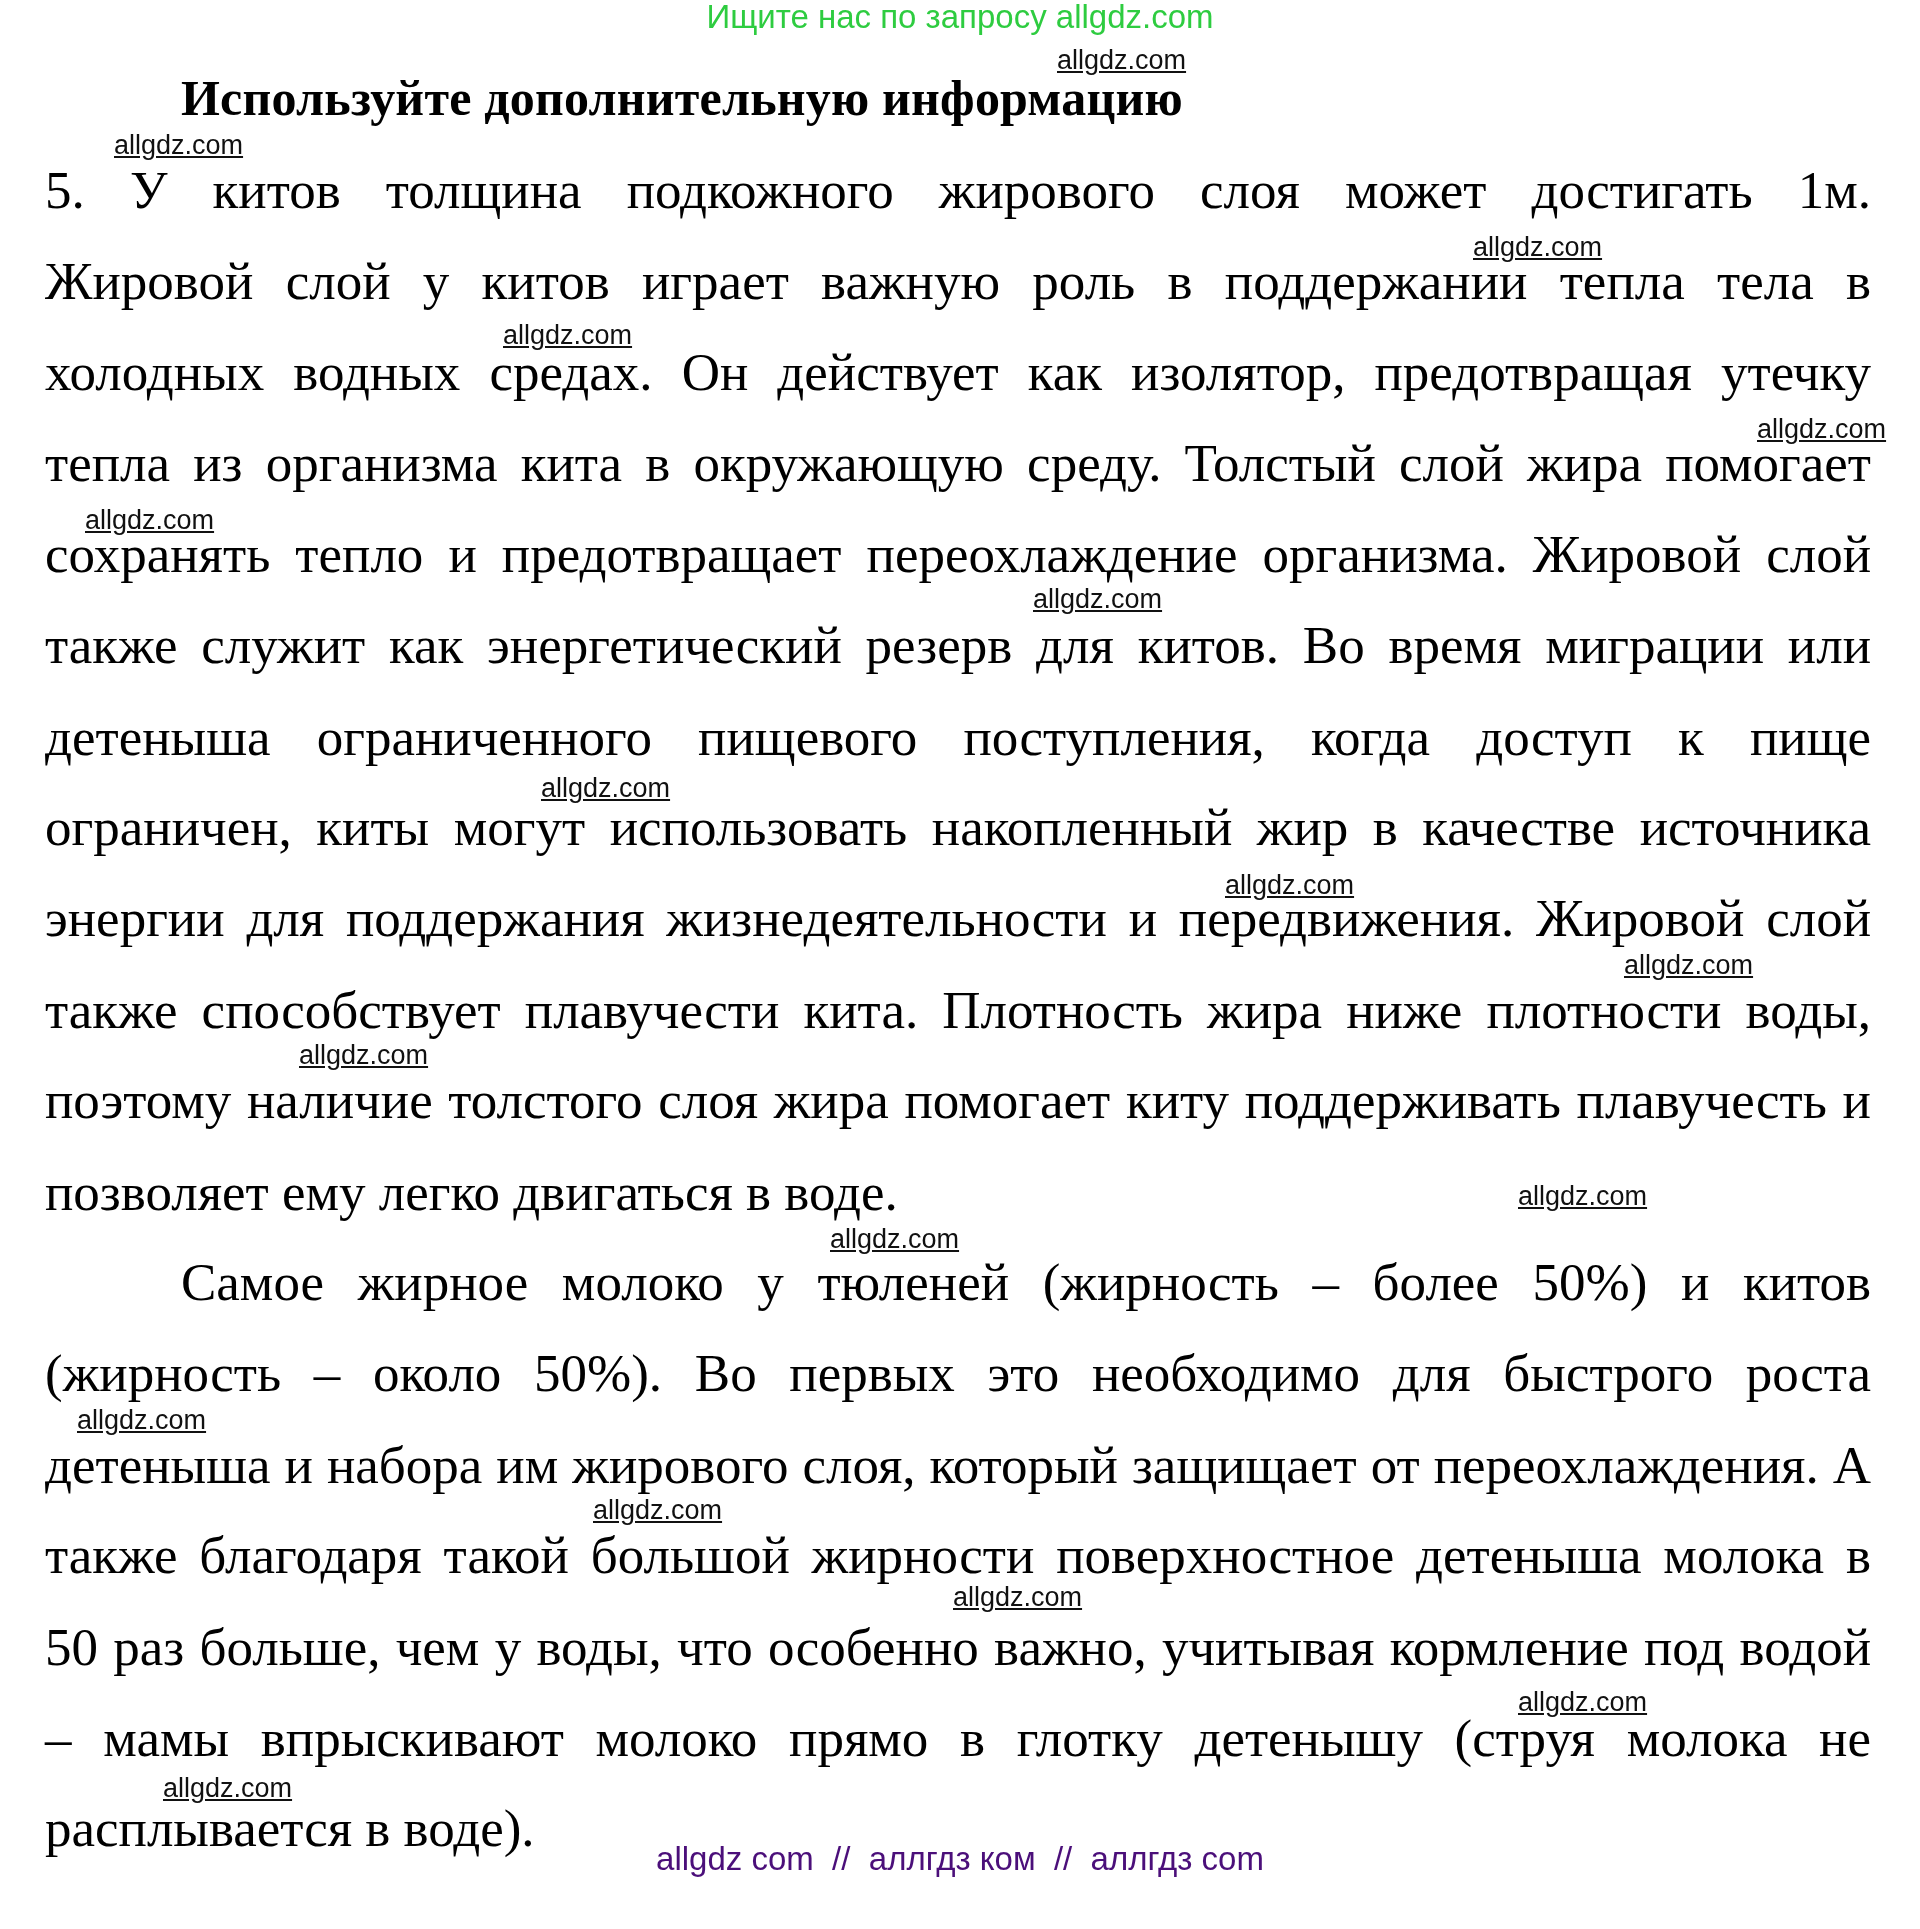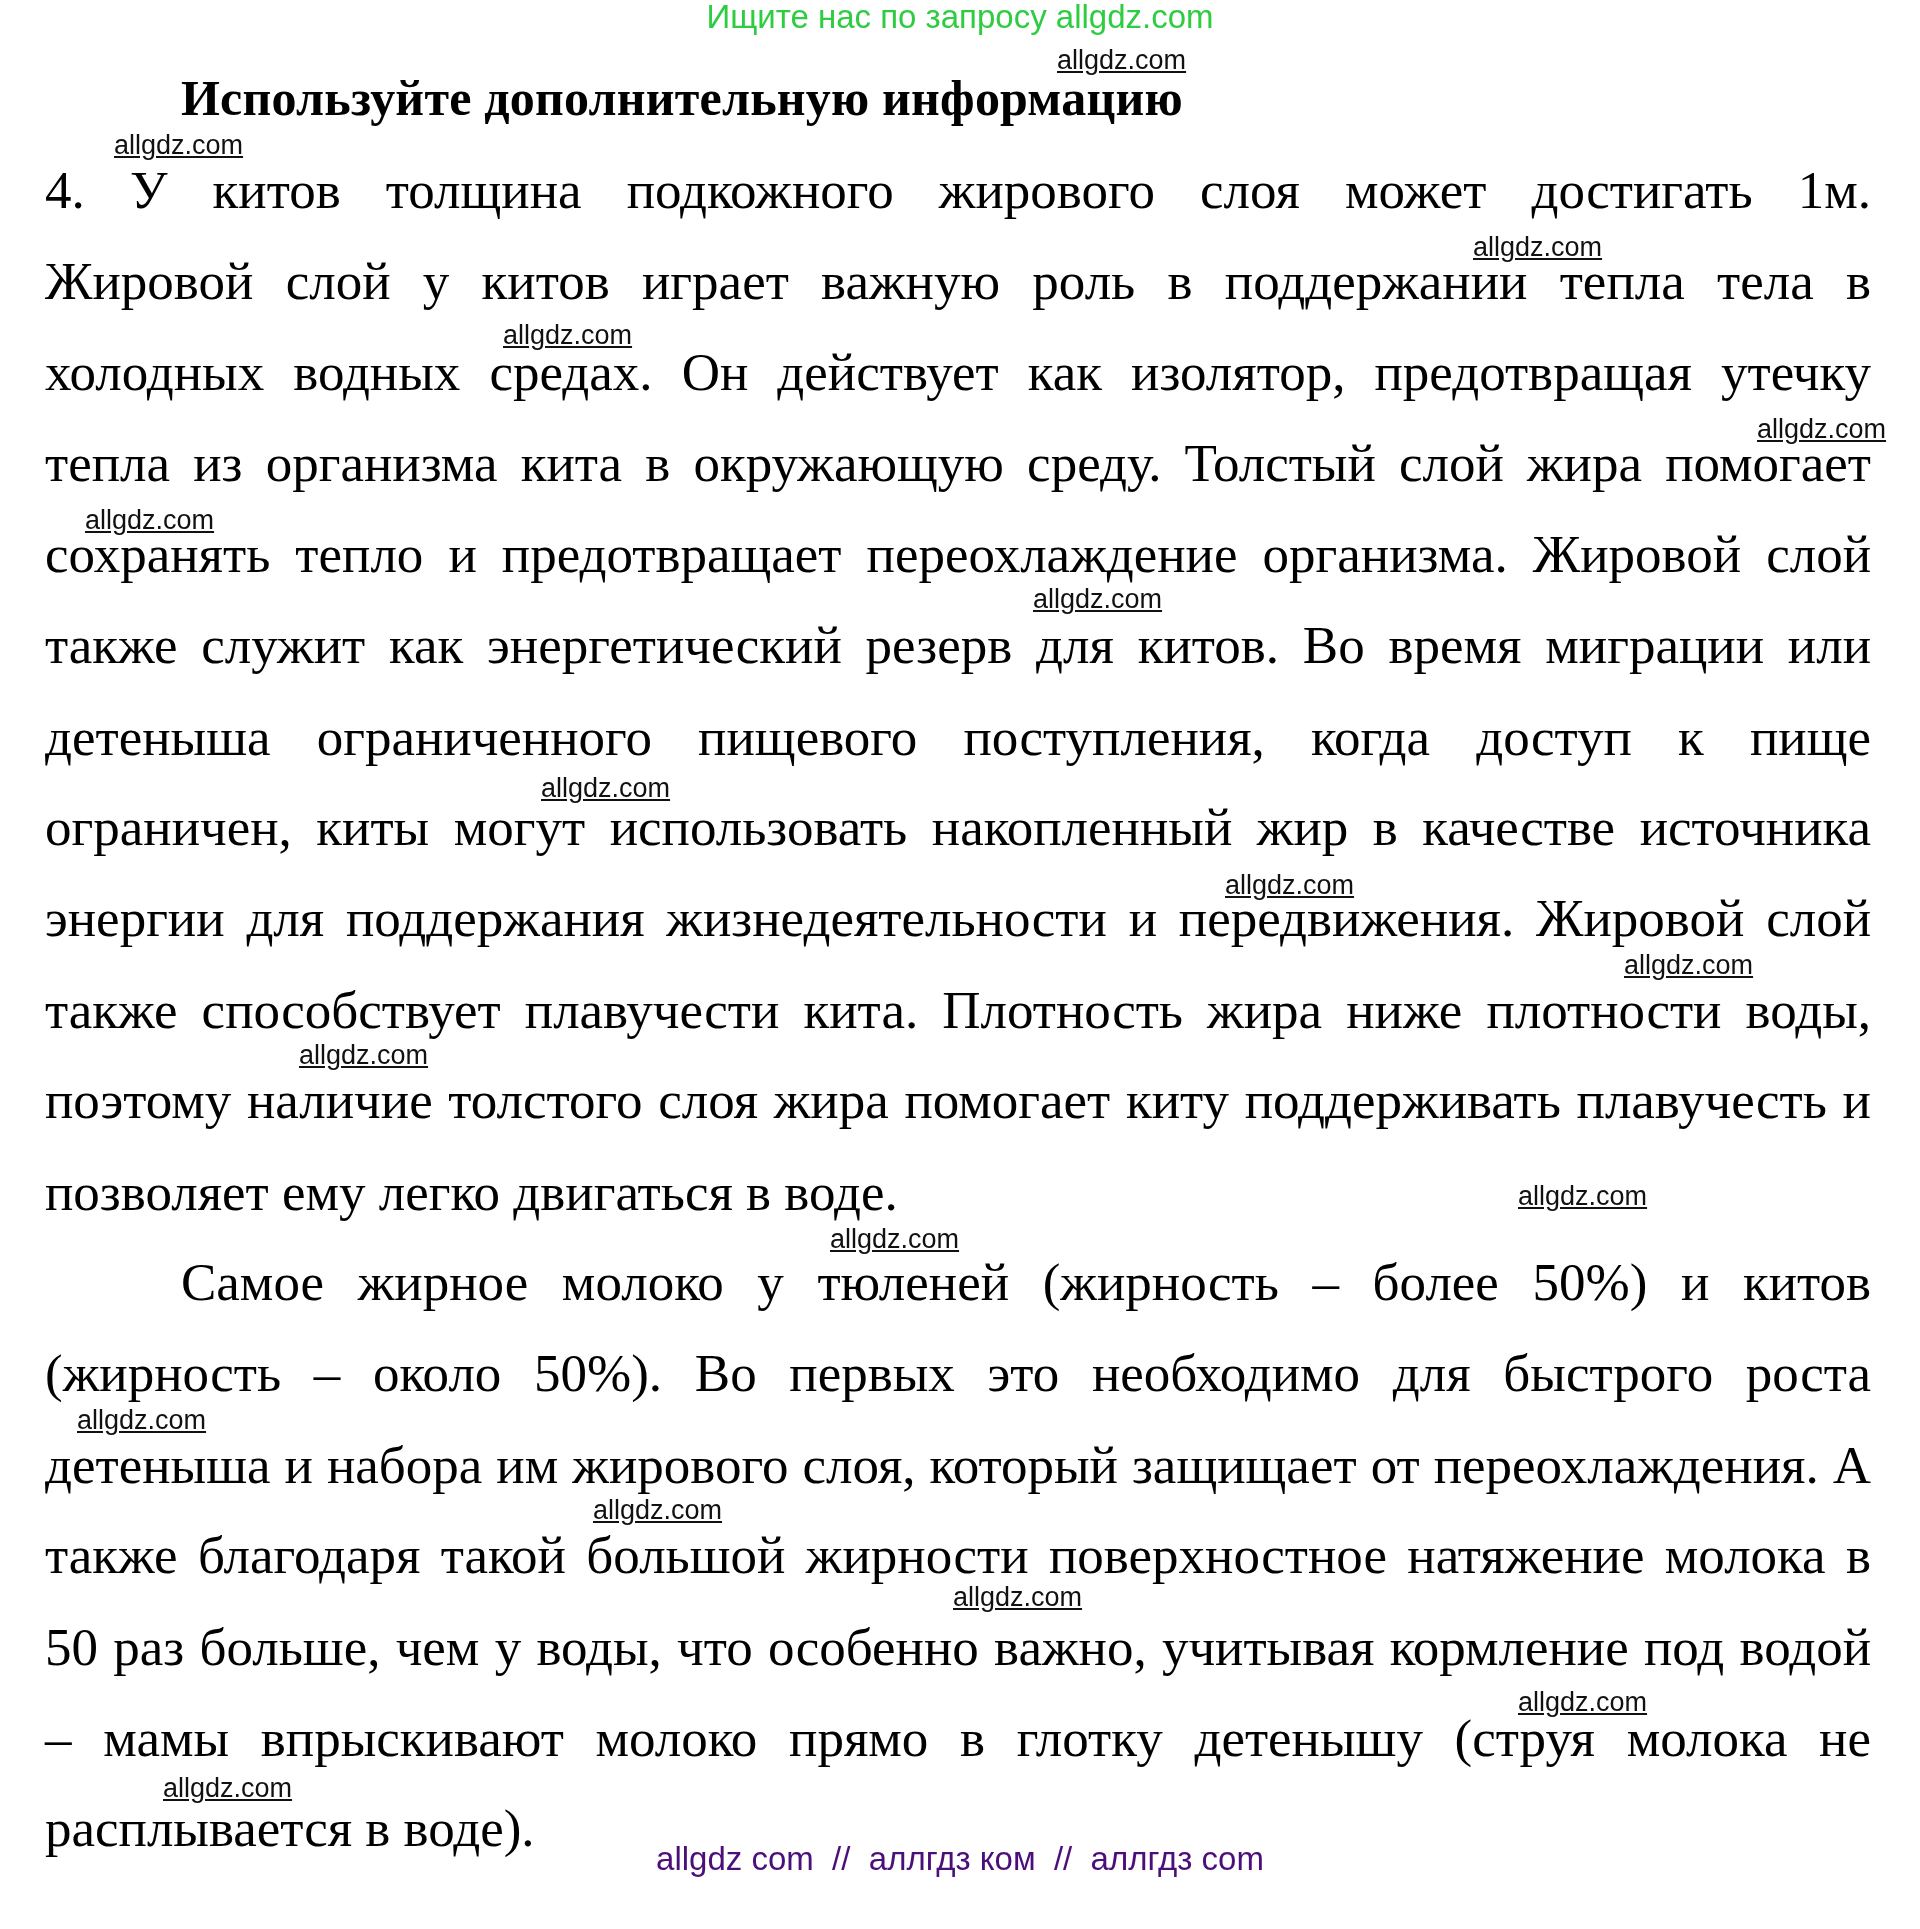--- a/index.html
+++ b/index.html
@@ -33,21 +33,21 @@
 </style>
 </head>
 <body>
 
 <div class="top-banner">Ищите нас по запросу allgdz.com</div>
 
 <div class="wm" style="left:1057px;top:45px">allgdz.com</div>
 <div class="heading">Используйте дополнительную информацию</div>
 
 <div class="wm" style="left:114px;top:130px">allgdz.com</div>
-<div class="line" style="top:159px">4.     У китов толщина подкожного жирового слоя может достигать 1м.</div>
+<div class="line" style="top:159px">5.     У китов толщина подкожного жирового слоя может достигать 1м.</div>
 
 <div class="wm" style="left:1473px;top:232px">allgdz.com</div>
 <div class="line" style="top:250px">Жировой слой у китов играет важную роль в поддержании тепла тела в</div>
 
 <div class="wm" style="left:503px;top:320px">allgdz.com</div>
 <div class="line" style="top:341px">холодных водных средах. Он действует как изолятор, предотвращая утечку</div>
 
 <div class="wm" style="left:1757px;top:414px">allgdz.com</div>
 <div class="line" style="top:432px">тепла из организма кита в окружающую среду. Толстый слой жира помогает</div>
 
@@ -76,21 +76,21 @@
 
 <div class="wm" style="left:830px;top:1224px">allgdz.com</div>
 <div class="line indent" style="top:1251px">Самое жирное молоко у тюленей (жирность – более 50%) и китов</div>
 
 <div class="line" style="top:1342px">(жирность – около 50%). Во первых это необходимо для быстрого роста</div>
 
 <div class="wm" style="left:77px;top:1405px">allgdz.com</div>
 <div class="line" style="top:1434px">детеныша и набора им жирового слоя, который защищает от переохлаждения. А</div>
 
 <div class="wm" style="left:593px;top:1495px">allgdz.com</div>
-<div class="line" style="top:1524px">также благодаря такой большой жирности поверхностное натяжение молока в</div>
+<div class="line" style="top:1524px">также благодаря такой большой жирности поверхностное детеныша молока в</div>
 
 <div class="wm" style="left:953px;top:1582px">allgdz.com</div>
 <div class="line" style="top:1616px">50 раз больше, чем у воды, что особенно важно, учитывая кормление под водой</div>
 
 <div class="wm" style="left:1518px;top:1687px">allgdz.com</div>
 <div class="line" style="top:1707px">– мамы впрыскивают молоко прямо в глотку детенышу (струя молока не</div>
 
 <div class="wm" style="left:163px;top:1773px">allgdz.com</div>
 <div class="line last" style="top:1797px">расплывается в воде).</div>
 

